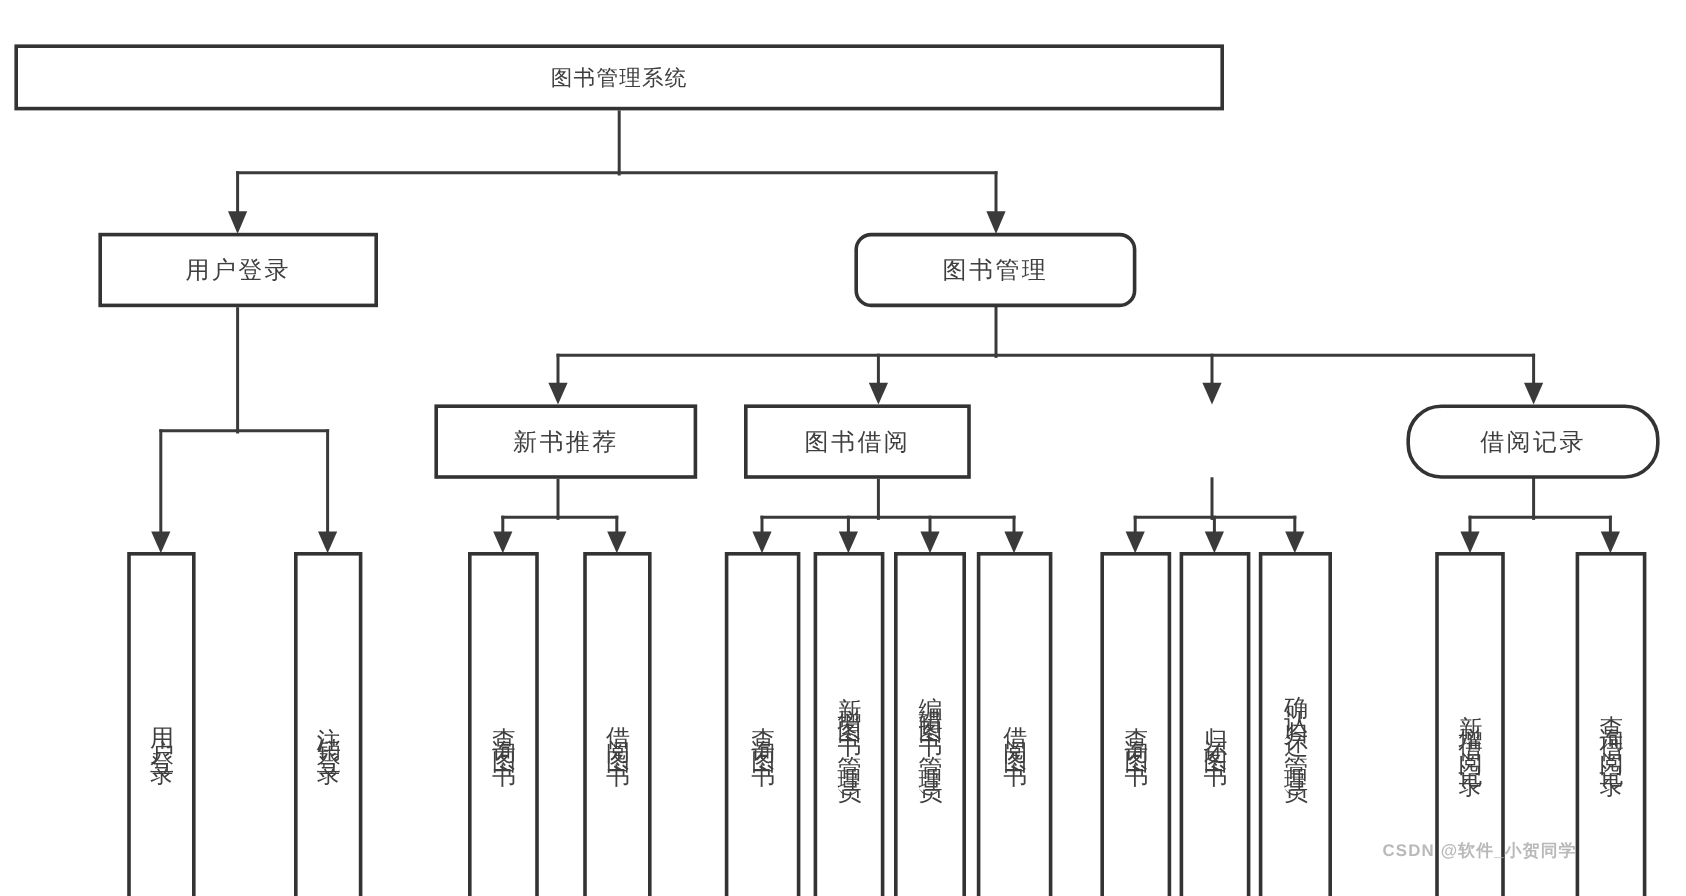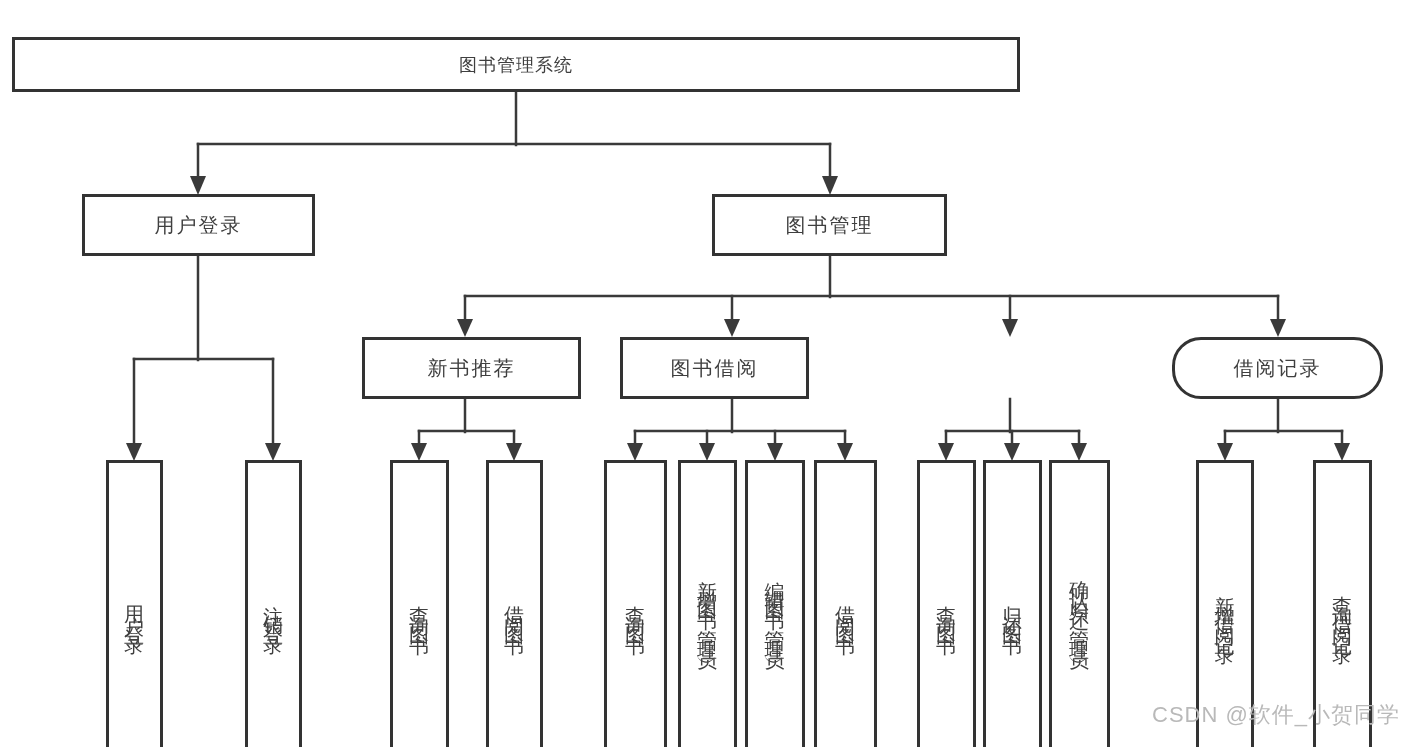--- a/index.html
+++ b/index.html
@@ -34,24 +34,25 @@
     writing-mode: vertical-rl;
     text-orientation: mixed;
     font-size: 20px;
     letter-spacing: 10px;
     line-height: 1;
   }
   .watermark {
     position: absolute;
     left: 1152px;
     top: 676px;
-    font-size: 22px;
+    font-size: 14px;
     color: #b9b9b9;
     letter-spacing: 1px;
     white-space: nowrap;
+    font-weight: bold;
   }
 </style>
 </head>
 <body>
 
 <div class="stage">
 
   <svg class="connectors" viewBox="0 0 1405 747" xmlns="http://www.w3.org/2000/svg">
     <g stroke="#3a3a3a" stroke-width="2.5" fill="none" stroke-linecap="square">
 
@@ -119,21 +120,21 @@
     </g>
   </svg>
 
   <div class="node rootnode" style="left:12px; top:13px; width:1008px; height:55px;">
     <span>图书管理系统</span>
   </div>
 
   <div class="node hnode" style="left:82px; top:170px; width:233px; height:62px;">
     <span>用户登录</span>
   </div>
-  <div class="node hnode" style="left:712px; top:170px; width:235px; height:62px;">
+  <div class="node hnode" style="left:712px; top:170px; width:235px; height:62px;border-radius:14px;">
     <span>图书管理</span>
   </div>
 
   <div class="node hnode" style="left:362px; top:313px; width:219px; height:62px;">
     <span>新书推荐</span>
   </div>
   <div class="node hnode" style="left:620px; top:313px; width:189px; height:62px;">
     <span>图书借阅</span>
   </div>
   <div class="node hnode" style="left:1172px; top:313px; width:211px; height:62px;border-radius:29px;">

